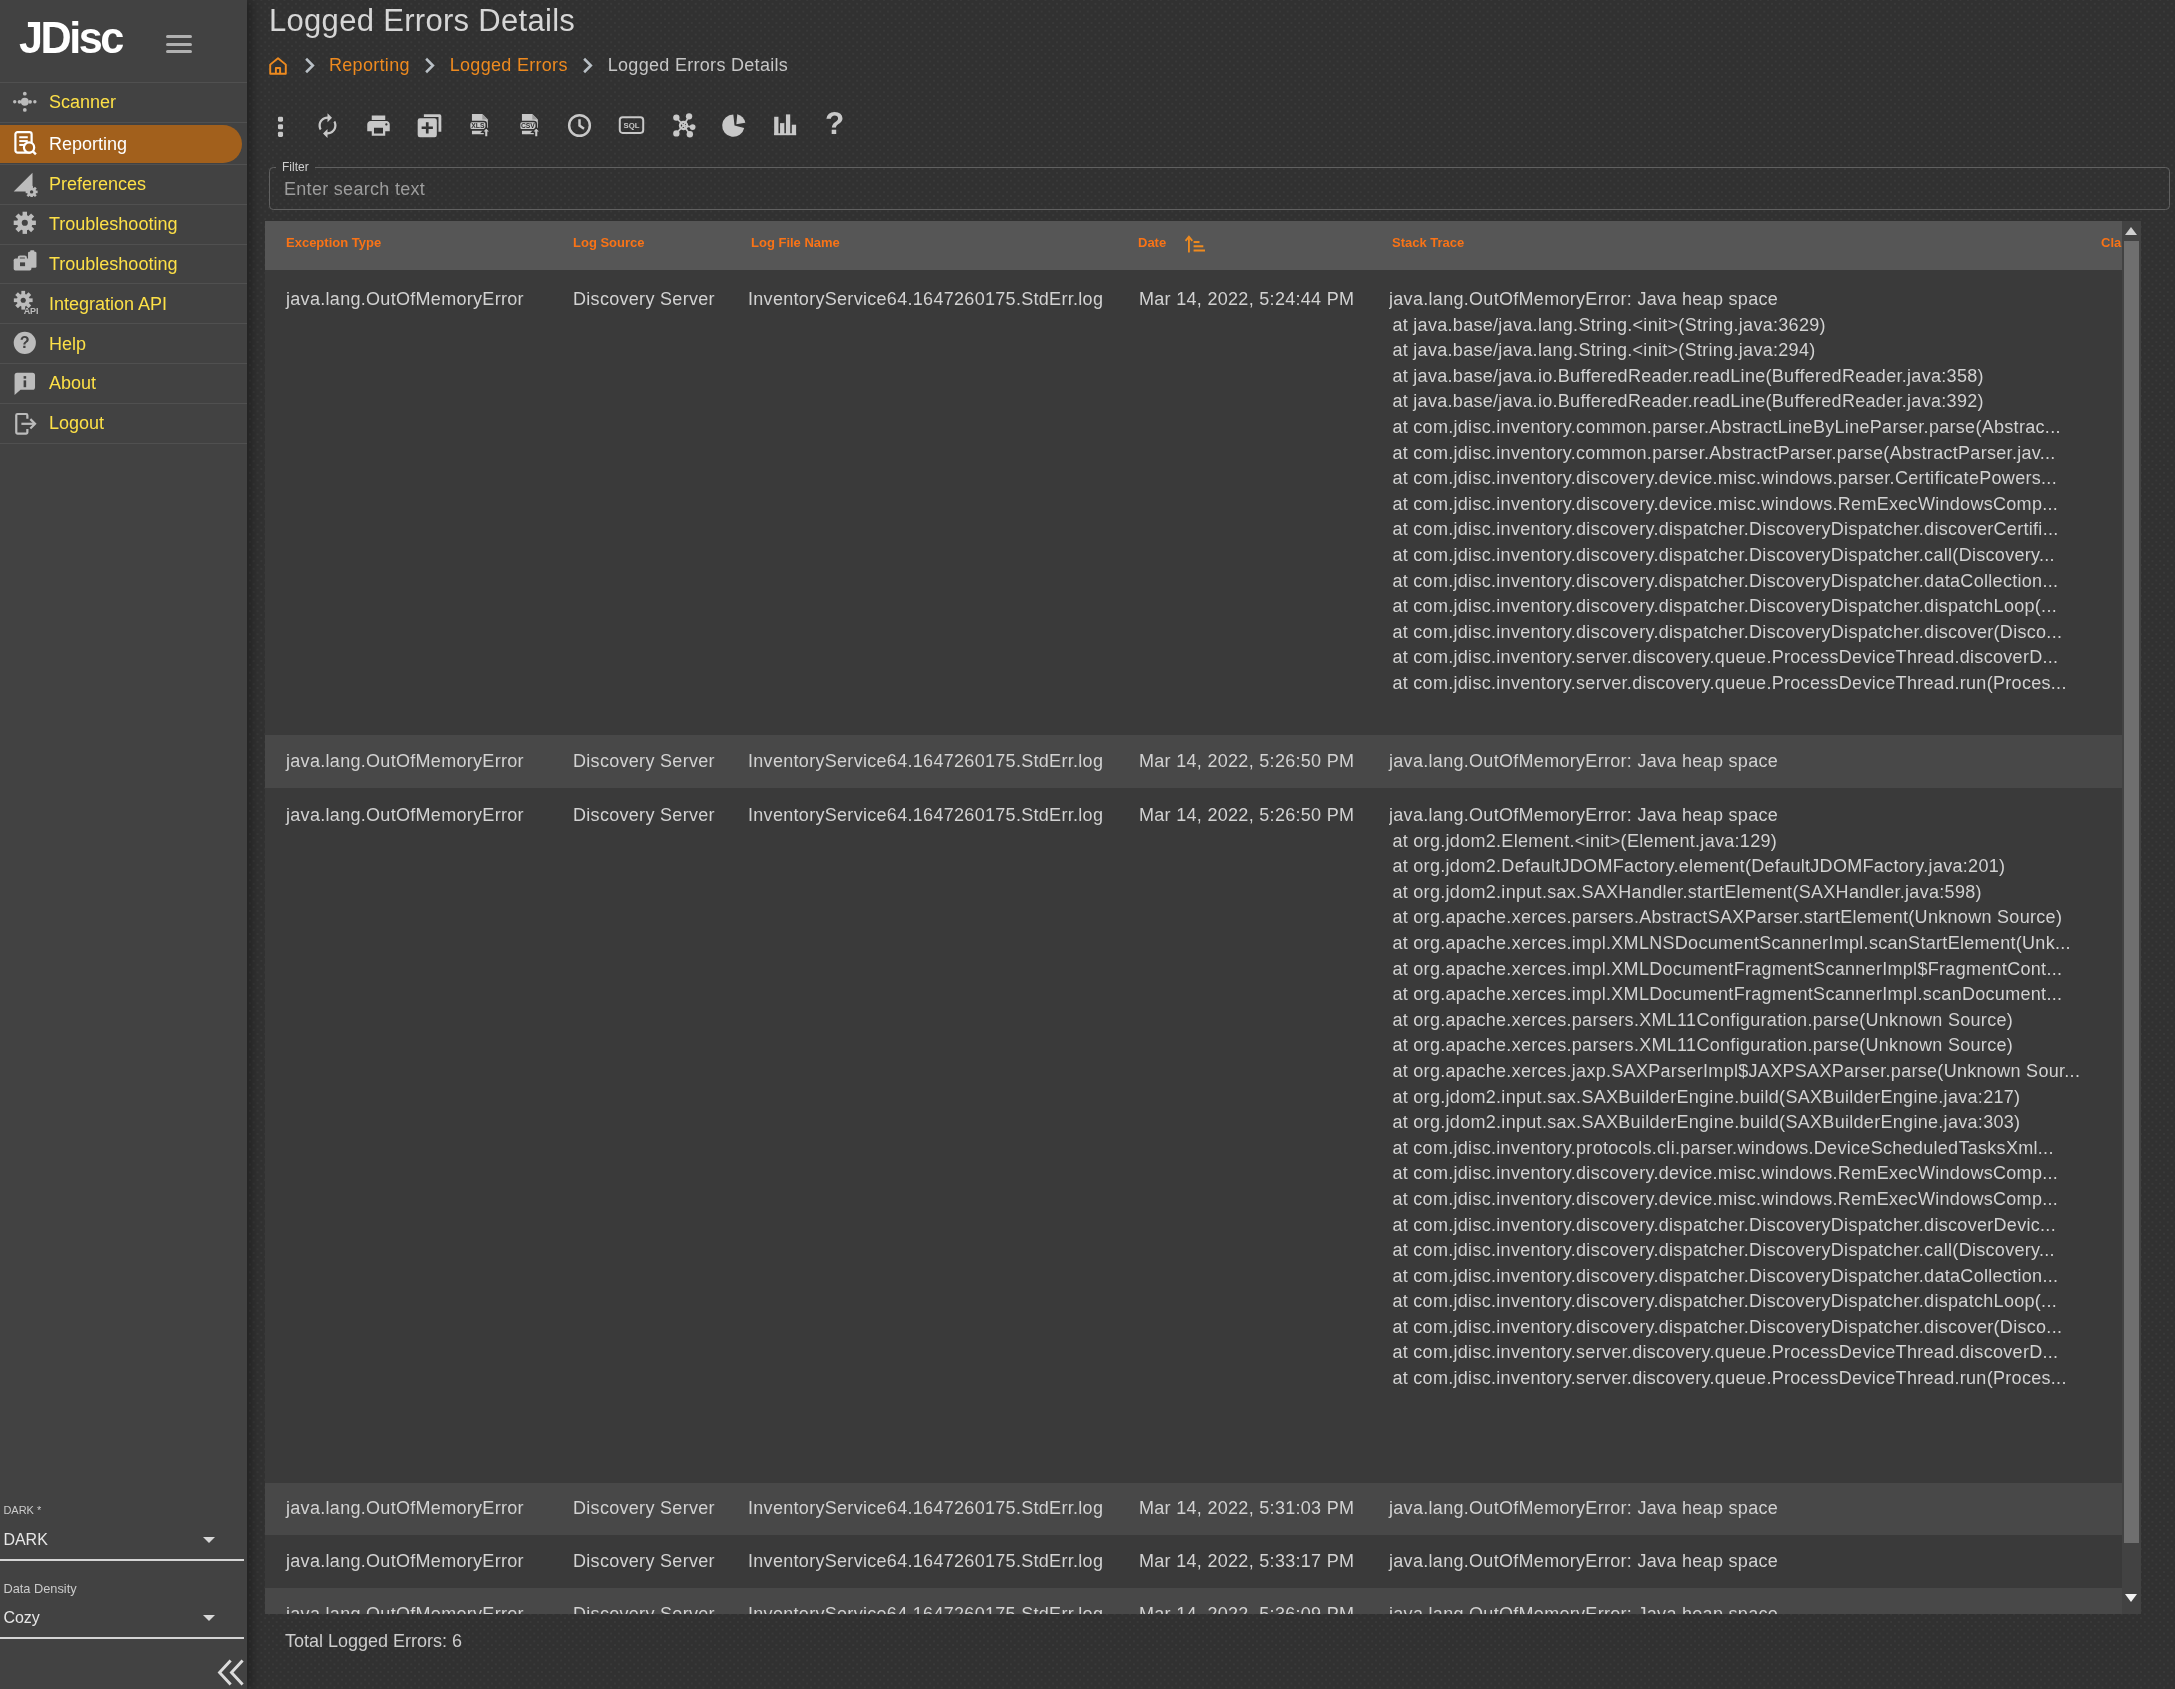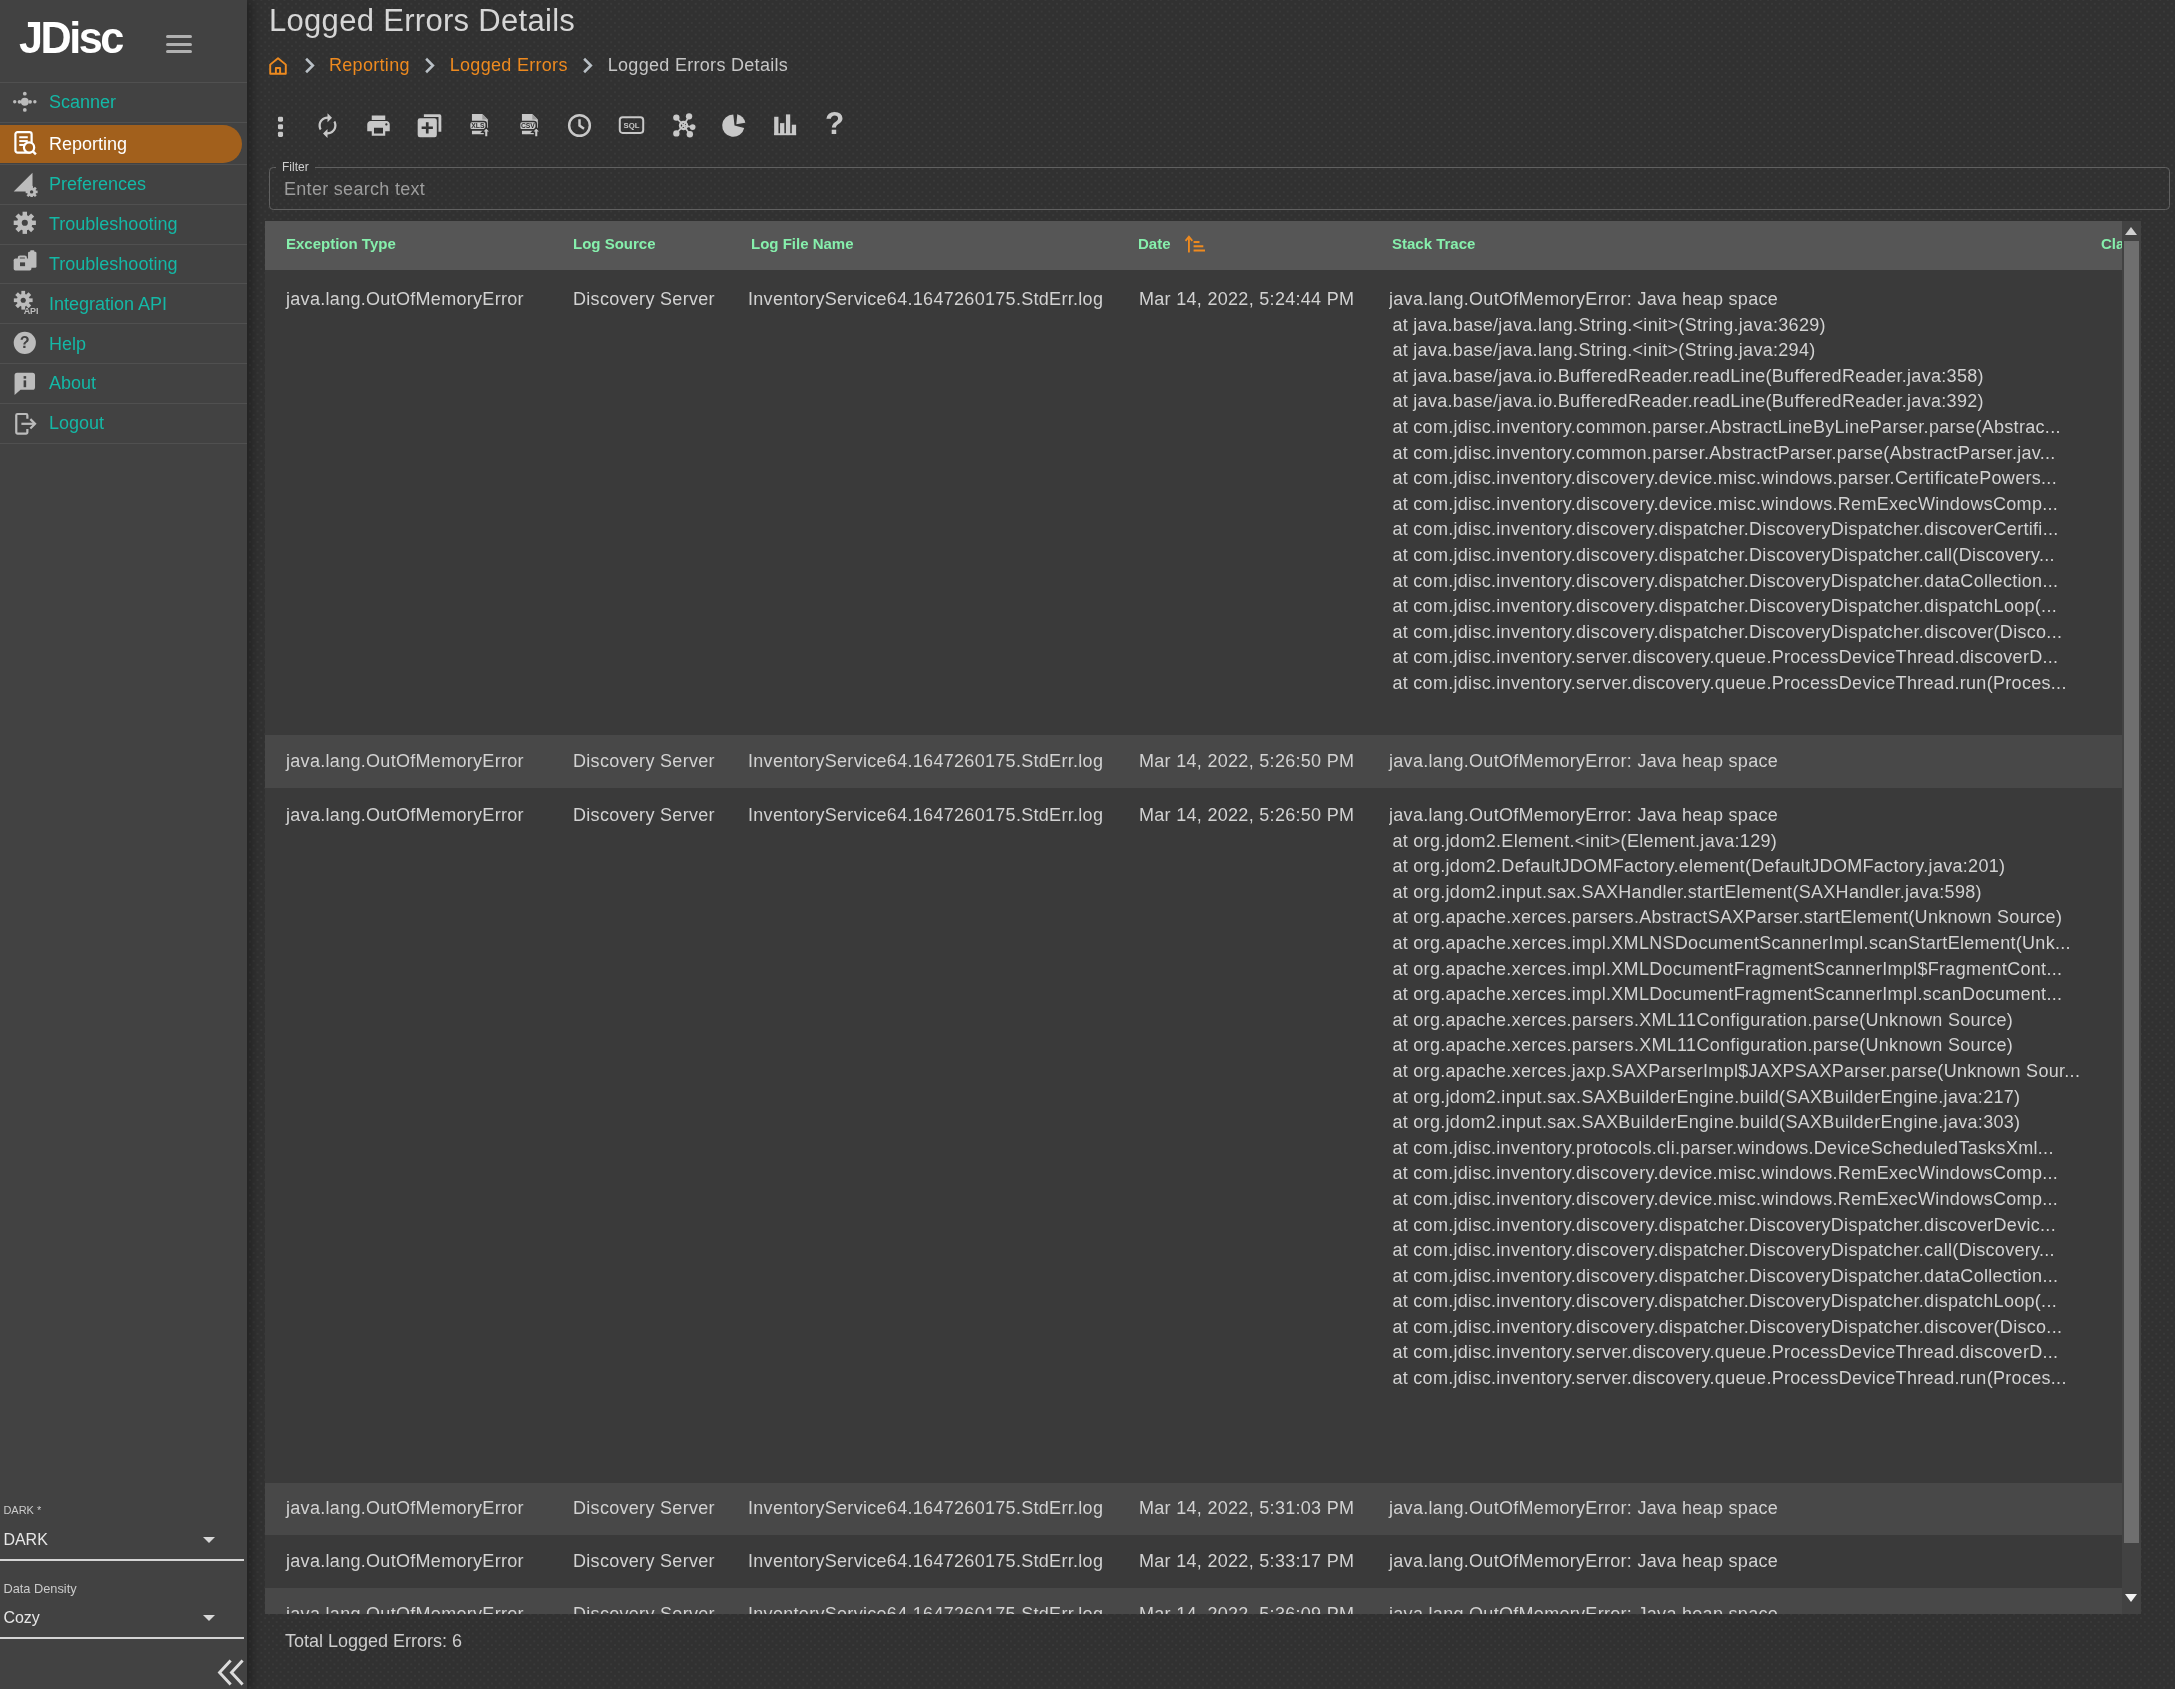--- a/index.html
+++ b/index.html
@@ -28,21 +28,21 @@
     z-index:5;
   }
   #sidebar .sep { position:absolute; left:0; width:247px; height:0.9px; background:#505050; }
   .logo {
     position:absolute; left:19px; top:12px;
     font-size:45px; font-weight:bold; color:#ffffff; letter-spacing:-2.6px;
     transform:scaleX(0.96); transform-origin:left;
   }
   .burger { position:absolute; left:166px; top:35px; }
   .burger div { width:25.6px; height:3.1px; background:#b0b0b0; border-radius:1.7px; margin-bottom:4.6px; }
-  .mi-txt { position:absolute; left:49px; font-size:18px; color:#14b8a6; }
+  .mi-txt { position:absolute; left:49px; font-size:18px; color:#fde047; }
   .pill {
     position:absolute; left:0; top:125px; width:242px; height:38px;
     background:#a2601c; border-radius:0 19.6px 19.6px 0;
   }
   .pill-txt { position:absolute; left:49px; top:134px; font-size:18px; color:#ffffff; }
   .mi-ic { position:absolute; left:12px; }
 
   
   .sb-label { position:absolute; left:3.4px; font-size:11px; color:#cbcbcb; }
   .sb-value { position:absolute; left:3.4px; font-size:16px; color:#e6e6e6; }
@@ -60,21 +60,21 @@
   .tool { position:absolute; top:112px; width:27px; height:27px; display:flex; align-items:center; justify-content:center; }
 
   
   .filter-box { position:absolute; left:269px; top:167px; width:1901px; height:43px; border:0.9px solid #616161; border-radius:4.3px; }
   .filter-label { position:absolute; left:276px; top:160px; font-size:12px; color:#cfcfcf; background:#313131; padding:0 6px; }
   .filter-ph { position:absolute; left:284px; top:179px; font-size:18px; color:#9d9d9d; letter-spacing:0.3px; }
 
   
   #table { position:absolute; left:265px; top:221px; width:1876px; height:1393px; overflow:hidden; background:#3a3a3a; }
   .thead { position:absolute; left:0; top:0; width:1857px; height:49px; background:#565656; }
-  .th { position:absolute; top:13.6px; font-size:15px; font-weight:bold; color:#86efac; white-space:nowrap; }
+  .th { position:absolute; top:13.6px; font-size:13px; font-weight:bold; color:#f97316; white-space:nowrap; }
   .row { position:absolute; left:0; width:1857px; }
   .r-dark { background:#3a3a3a; }
   .r-light { background:#484848; }
   .cell { position:absolute; font-size:18px; color:#d2d2d2; white-space:nowrap; letter-spacing:0.3px; line-height:25.6px; }
   .stk { position:absolute; left:1124px; width:734px; font-size:18px; line-height:25.6px; color:#d2d2d2; overflow:hidden; letter-spacing:0.3px; }
   .stk div { white-space:nowrap; }
   .stk div.at { padding-left:3.4px; }
 
   
   .sbar { position:absolute; left:1857px; top:0; width:19px; height:1393px; background:#424242; }

